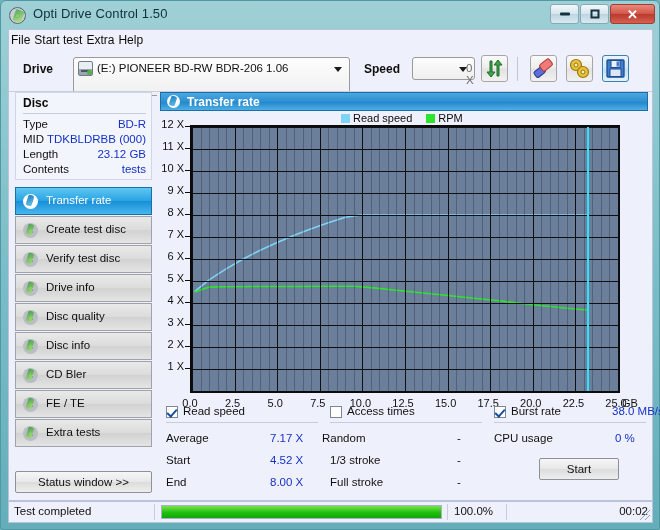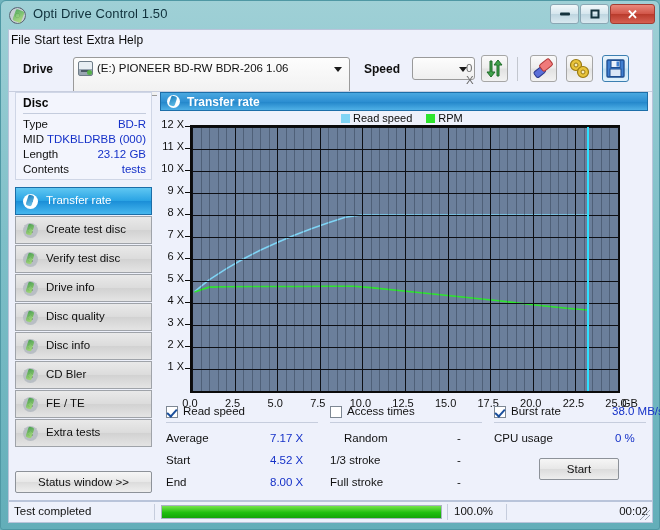--- a/index.html
+++ b/index.html
@@ -524,21 +524,21 @@
 
         <div class="chk-row" style="left:334px; width:152px;">
           <span class="chk checked"></span>
           <span class="chk-lbl">Burst rate</span>
           <span class="chk-val">38.0 MB/s</span>
         </div>
         <div class="chk-rule" style="left:334px; width:152px;"></div>
 
         <div class="res-row" style="left:6px; top:28px;"><span class="res-key">Average</span></div>
         <div class="res-row" style="left:110px; top:28px;text-align:center;"><span class="res-val">7.17 X</span></div>
-        <div class="res-row" style="left:184px; top:28px;"><span class="res-key">Random</span></div>
+        <div class="res-row" style="left:162px; top:28px;"><span class="res-key">Random</span></div>
         <div class="res-row" style="left:297px; top:28px;"><span class="res-key">-</span></div>
         <div class="res-row" style="left:334px; top:28px;"><span class="res-key">CPU usage</span></div>
         <div class="res-row" style="left:455px; top:28px;"><span class="res-val">0 %</span></div>
 
         <div class="res-row" style="left:6px; top:50px;"><span class="res-key">Start</span></div>
         <div class="res-row" style="left:110px; top:50px;"><span class="res-val">4.52 X</span></div>
         <div class="res-row" style="left:170px; top:50px;"><span class="res-key">1/3 stroke</span></div>
         <div class="res-row" style="left:297px; top:50px;"><span class="res-key">-</span></div>
 
         <div class="res-row" style="left:6px; top:72px;"><span class="res-key">End</span></div>

